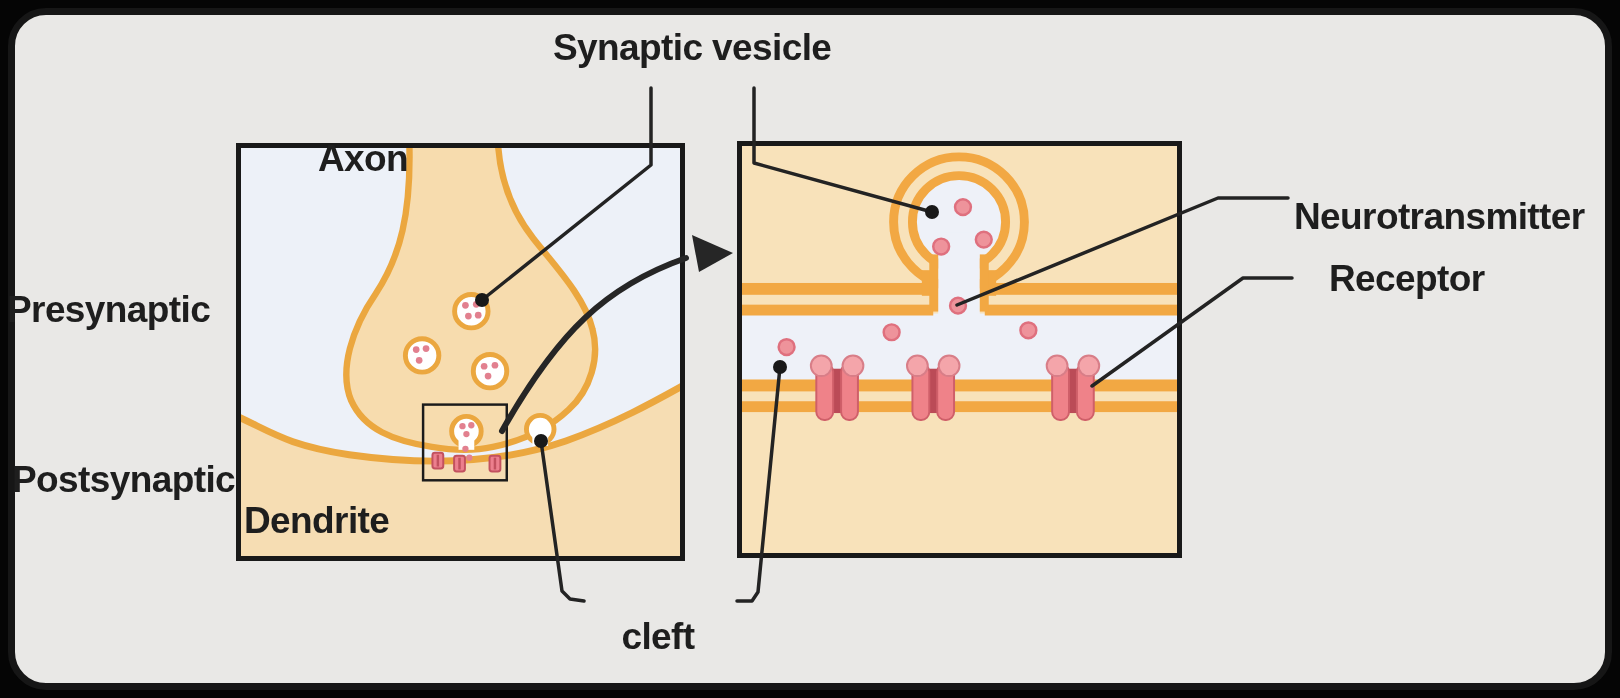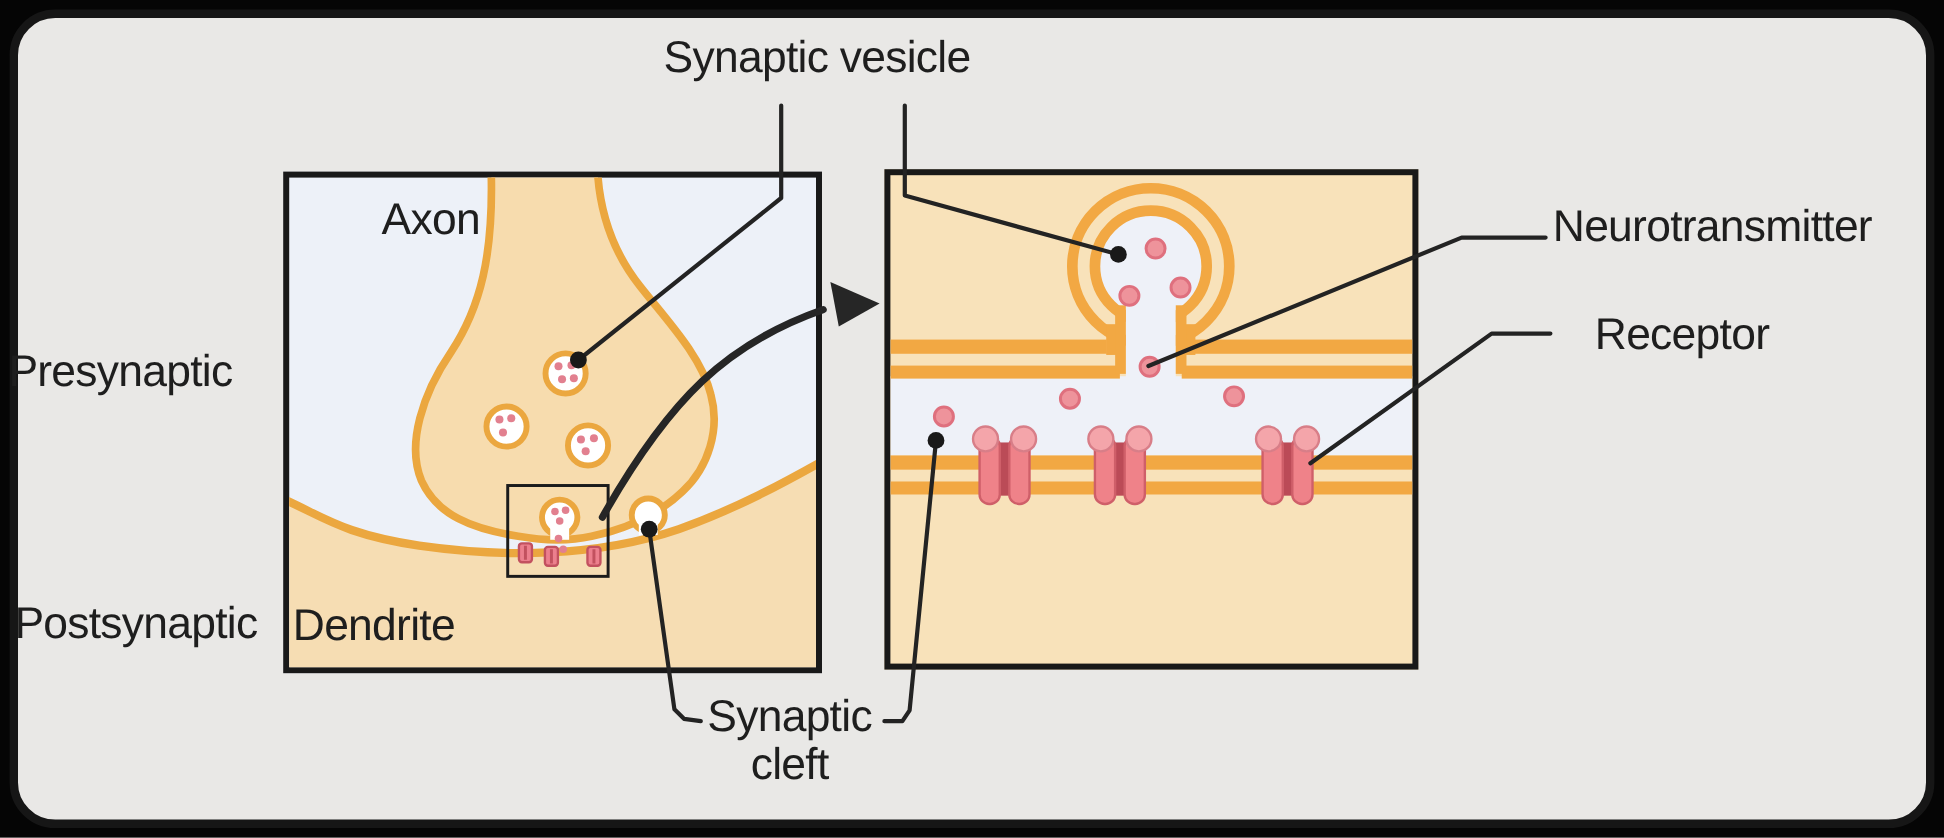--- a/index.html
+++ b/index.html
@@ -14,21 +14,21 @@
     box-sizing:border-box;
   }
   .panel{
     position:absolute;border:5px solid #191919;box-sizing:border-box;
   }
   #left-panel{left:236px;top:143px;width:449px;height:418px;background:#edf1f8;}
   #right-panel{left:737px;top:141px;width:445px;height:417px;background:#f8e2ba;}
   .panel svg{display:block;width:100%;height:100%;}
   .lbl{
     position:absolute;font-size:37px;color:#1e1e1e;letter-spacing:-0.6px;
-    white-space:nowrap;line-height:1.12;
+    white-space:nowrap;line-height:1.12;font-weight:bold;
   }
   #synaptic-cleft-label{white-space:normal;text-align:center;width:176px;line-height:40px;}
   #overlay{position:absolute;left:0;top:0;width:1620px;height:698px;pointer-events:none;}
 </style>
 </head>
 <body>
 
 <div class="card"></div>
 
 <div class="panel" id="left-panel">
@@ -148,28 +148,28 @@
       <circle cx="244" cy="95" r="8"></circle>
       <circle cx="218" cy="162" r="8"></circle>
       <circle cx="151" cy="189" r="8"></circle>
       <circle cx="289" cy="187" r="8"></circle>
       <circle cx="45" cy="204" r="8"></circle>
     </g>
   </svg>
 </div>
 
 <div class="lbl" style="left:553px;top:27px;" id="title">Synaptic vesicle</div>
-<div class="lbl" style="left:318px;top:162px;">Axon</div>
+<div class="lbl" style="left:318px;top:138px;">Axon</div>
 <div class="lbl" style="left:244px;top:500px;">Dendrite</div>
 <div class="lbl" style="left:7px;top:289px;">Presynaptic</div>
-<div class="lbl" style="left:12px;top:459px;margin-top:40px;">Postsynaptic</div>
-<div class="lbl" style="left:1294px;top:168px;">Neurotransmitter</div>
+<div class="lbl" style="left:12px;top:459px;">Postsynaptic</div>
+<div class="lbl" style="left:1294px;top:196px;">Neurotransmitter</div>
 <div class="lbl" style="left:1296px;top:258px;margin-left:33px;">Receptor</div>
 <div class="lbl" style="left:570px;top:577px;" id="synaptic-cleft-label">
-  <span>Synaptic</span><br>
+  <br>
   <span>cleft</span>
 </div>
 
 <svg id="overlay" viewBox="0 0 1620 698">
   <g fill="none" stroke="#232323" stroke-width="3.5" stroke-linejoin="round" stroke-linecap="round">
     <polyline points="651,88 651,165 482,300"></polyline>
     <polyline points="754,88 754,163 932,212"></polyline>
     <polyline points="1288,198 1218,198 957,305"></polyline>
     <polyline points="1292,278 1243,278 1092,386"></polyline>
     <polyline points="584,601 570,599 562,591 541,441"></polyline>

